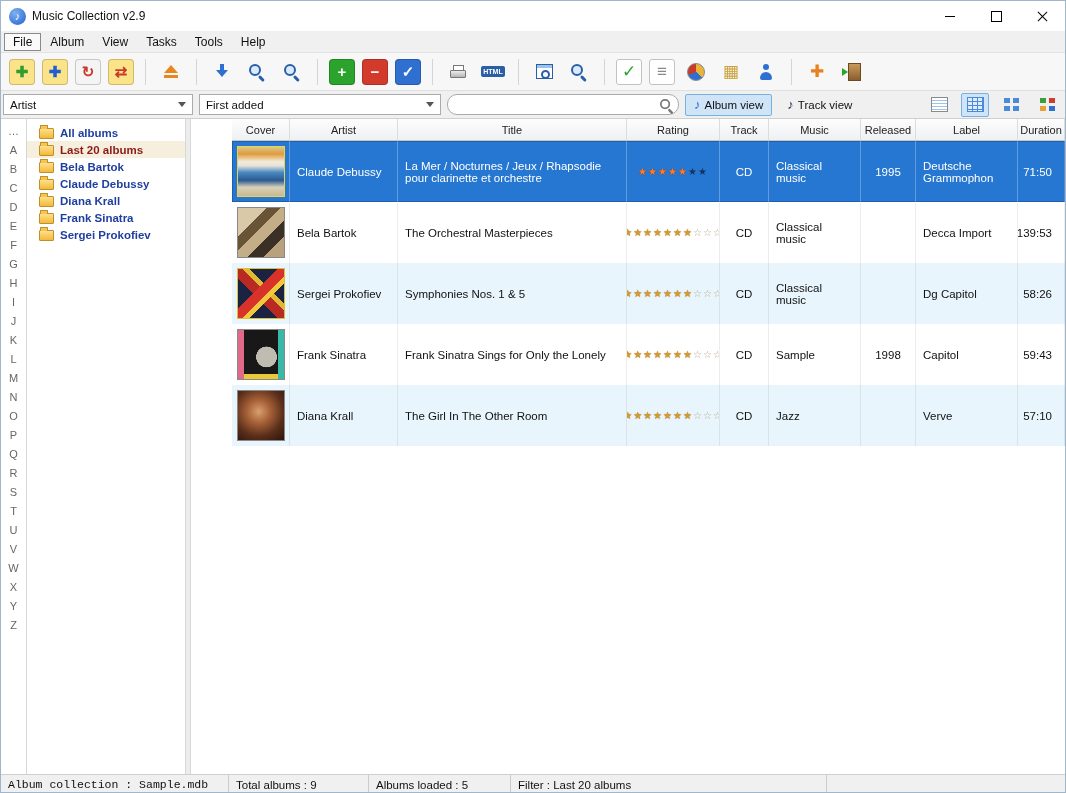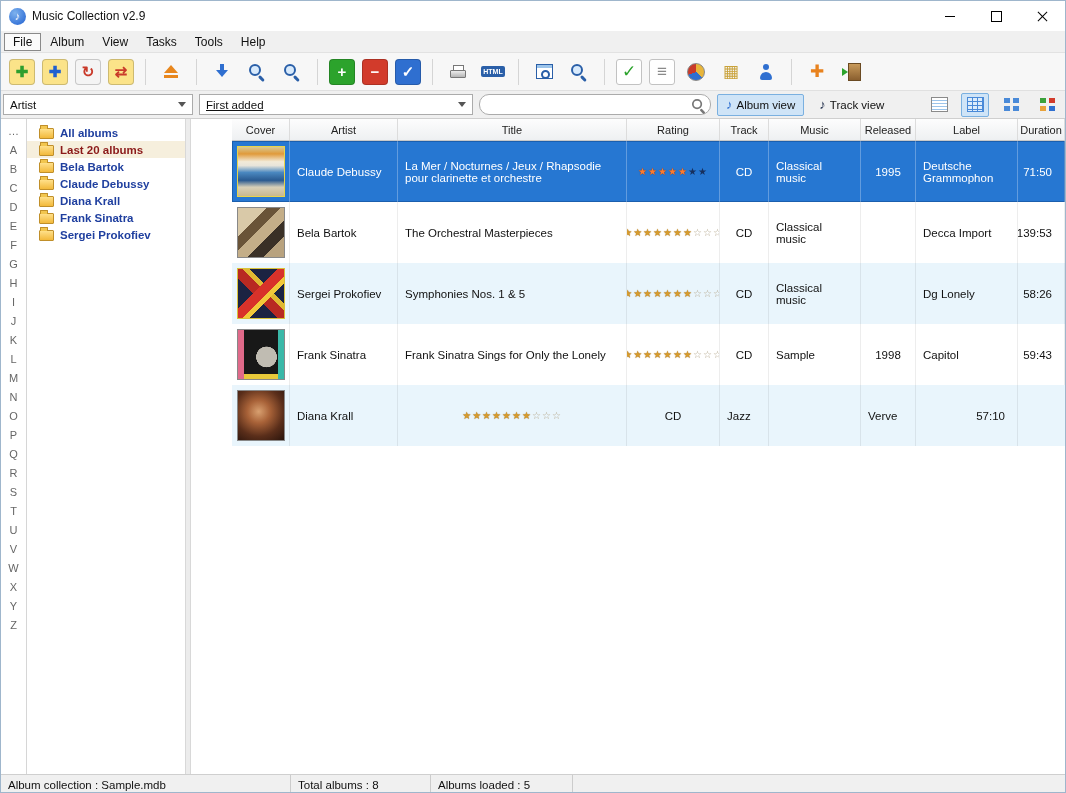--- a/index.html
+++ b/index.html
@@ -55,21 +55,21 @@
   .eject::before{content:"";position:absolute;left:1px;top:0;border-left:7px solid transparent;border-right:7px solid transparent;border-bottom:8px solid #e8871e;}
   .eject::after{content:"";position:absolute;left:1px;top:10px;width:14px;height:3px;background:#e8871e;}
   .arrdn{position:relative;width:14px;height:16px;display:inline-block;}
   .arrdn::before{content:"";position:absolute;left:5px;top:0;width:4px;height:6px;background:#2f6fd0;}
   .arrdn::after{content:"";position:absolute;left:1px;top:6px;border-left:6px solid transparent;border-right:6px solid transparent;border-top:7px solid #2f6fd0;}
   .htmlbadge{font-size:7px;font-weight:bold;color:#fff;background:#2a5fa8;padding:2px 2px;border-radius:2px;line-height:1;}
   
   .filterbar{height:28px;background:#f0f0f0;display:flex;align-items:center;gap:6px;padding:0 2px 0 2px;border-bottom:1px solid #cfcfcf;box-sizing:border-box;}
   .dd{height:21px;background:#fff;border:1px solid #ababab;display:flex;align-items:center;justify-content:space-between;padding:0 6px;box-sizing:border-box;font-size:11.5px;}
   .dd1{width:190px;}
-  .dd2{width:274px;text-decoration:underline;}
+  .dd2{width:242px;}
   .chev{width:0;height:0;border-left:4px solid transparent;border-right:4px solid transparent;border-top:5px solid #555;}
   .searchbox{width:232px;height:21px;background:#fff;border:1px solid #ababab;border-radius:10px;display:flex;align-items:center;padding:0 6px;box-sizing:border-box;}
   .searchbox input{flex:1;border:none;outline:none;font-family:"Liberation Sans",sans-serif;font-size:11.5px;background:transparent;min-width:0;}
   .toggle{height:22px;display:flex;align-items:center;gap:4px;padding:0 8px;font-size:11.5px;border:1px solid transparent;box-sizing:border-box;}
   .toggle.active{background:#cfe4f7;border-color:#7ab0e0;border-radius:2px;}
   .note-ic{font-size:13px;line-height:1;}
   .note-ic.blue{color:#2f6fd0;}
   .note-ic.dark{color:#23304d;}
   .fspacer{flex:1;}
   .vbtn{width:28px;height:24px;display:flex;align-items:center;justify-content:center;border:1px solid transparent;box-sizing:border-box;margin-right:2px;}
@@ -119,21 +119,21 @@
   .cover{width:48px;height:51px;border:1px solid #888;box-sizing:border-box;}
   .tr.sel .cover{border-color:#e8d44a;}
   .cover0{background:linear-gradient(180deg,#d8c890 0%,#e09a3a 14%,#f2ead8 30%,#e8e4da 38%,#4a88c0 52%,#2a5a90 68%,#d8d0b8 82%,#c8b890 100%);}
   .cover1{background:linear-gradient(135deg,#d9c9a8 0%,#d9c9a8 30%,#6a5438 30%,#6a5438 45%,#c4ae88 45%,#c4ae88 62%,#3a3026 62%,#3a3026 78%,#b8a27e 78%);}
   .cover2{border-color:#d8c23a;background:linear-gradient(135deg,transparent 42%,#d8322a 42%,#d8322a 56%,#f2c93a 56%,#f2c93a 64%,transparent 64%),linear-gradient(45deg,transparent 42%,#b82a22 42%,#b82a22 56%,#e0b832 56%,#e0b832 64%,transparent 64%),#1b2342;}
   .cover3{background:radial-gradient(circle at 62% 55%,#c0bcb2 0,#c0bcb2 26%,transparent 27%),linear-gradient(90deg,#e06a8a 0 12%,transparent 12%),linear-gradient(270deg,#3ab8a8 0 12%,transparent 12%),linear-gradient(0deg,#e8c93a 0 10%,transparent 10%),#181818;}
   .cover4{background:radial-gradient(circle at 45% 42%,#d8a070 0,#a86238 30%,#5a2e1a 65%,#2a140c 100%);}
   
   .statusbar{height:20px;background:#f0f0f0;border-top:1px solid #cfcfcf;display:flex;align-items:center;font-size:11.5px;box-sizing:border-box;}
   .seg{height:100%;display:flex;align-items:center;padding-left:7px;border-right:1px solid #cccccc;box-sizing:border-box;overflow:hidden;}
-  .s1{width:290px;}.s2{width:140px;}.s3{width:142px;}.s4{width:316px;}.s5{flex:1;border-right:none;}
+  .s1{width:228px;font-family:Liberation Mono, monospace;}.s2{width:140px;}.s3{width:142px;}.s4{width:316px;}.s5{flex:1;border-right:none;}
 </style>
 </head>
 <body>
 
 <div class="titlebar">
   <div class="app-icon">
       <span>♪</span>
     </div>
   <div class="wtitle">Music Collection v2.9</div>
   <div class="tspacer"></div>
@@ -404,21 +404,21 @@
             <span class="st f">★</span>
             <span class="st f">★</span>
             <span class="st f">★</span>
             <span class="st e">☆</span>
             <span class="st e">☆</span>
             <span class="st e">☆</span>
           </div>
           <div class="td c-format">CD</div>
           <div class="td c-genre">Classical music</div>
           <div class="td c-released"></div>
-          <div class="td c-label">Dg Lonely</div>
+          <div class="td c-label">Dg Capitol</div>
           <div class="td c-duration">58:26</div>
         </div>
         <div class="tr gridrow">
           <div class="td c-cover">
             <div class="cover cover3"></div>
           </div>
           <div class="td c-artist">Frank Sinatra</div>
           <div class="td c-title">Frank Sinatra Sings for Only the Lonely</div>
           <div class="td c-rating">
             <span class="st f">★</span>
@@ -436,20 +436,21 @@
           <div class="td c-genre">Sample</div>
           <div class="td c-released">1998</div>
           <div class="td c-label">Capitol</div>
           <div class="td c-duration">59:43</div>
         </div>
         <div class="tr gridrow alt">
           <div class="td c-cover">
             <div class="cover cover4"></div>
           </div>
           <div class="td c-artist">Diana Krall</div>
+          <div class="td c-title">The Girl In The Other Room</div>
           <div class="td c-rating">
             <span class="st f">★</span>
             <span class="st f">★</span>
             <span class="st f">★</span>
             <span class="st f">★</span>
             <span class="st f">★</span>
             <span class="st f">★</span>
             <span class="st f">★</span>
             <span class="st e">☆</span>
             <span class="st e">☆</span>
@@ -460,16 +461,17 @@
           <div class="td c-released"></div>
           <div class="td c-label">Verve</div>
           <div class="td c-duration">57:10</div>
         </div>
       </div>
   </div>
 </div>
 
 <div class="statusbar">
   <div class="seg s1">Album collection : Sample.mdb</div>
-  <div class="seg s2">Total albums : 8</div>
+  <div class="seg s2">Total albums : 9</div>
   <div class="seg s3">Albums loaded : 5</div>
+  <div class="seg s4">Filter : Last 20 albums</div>
   <div class="seg s5"></div>
 </div>
 
 </body></html>

